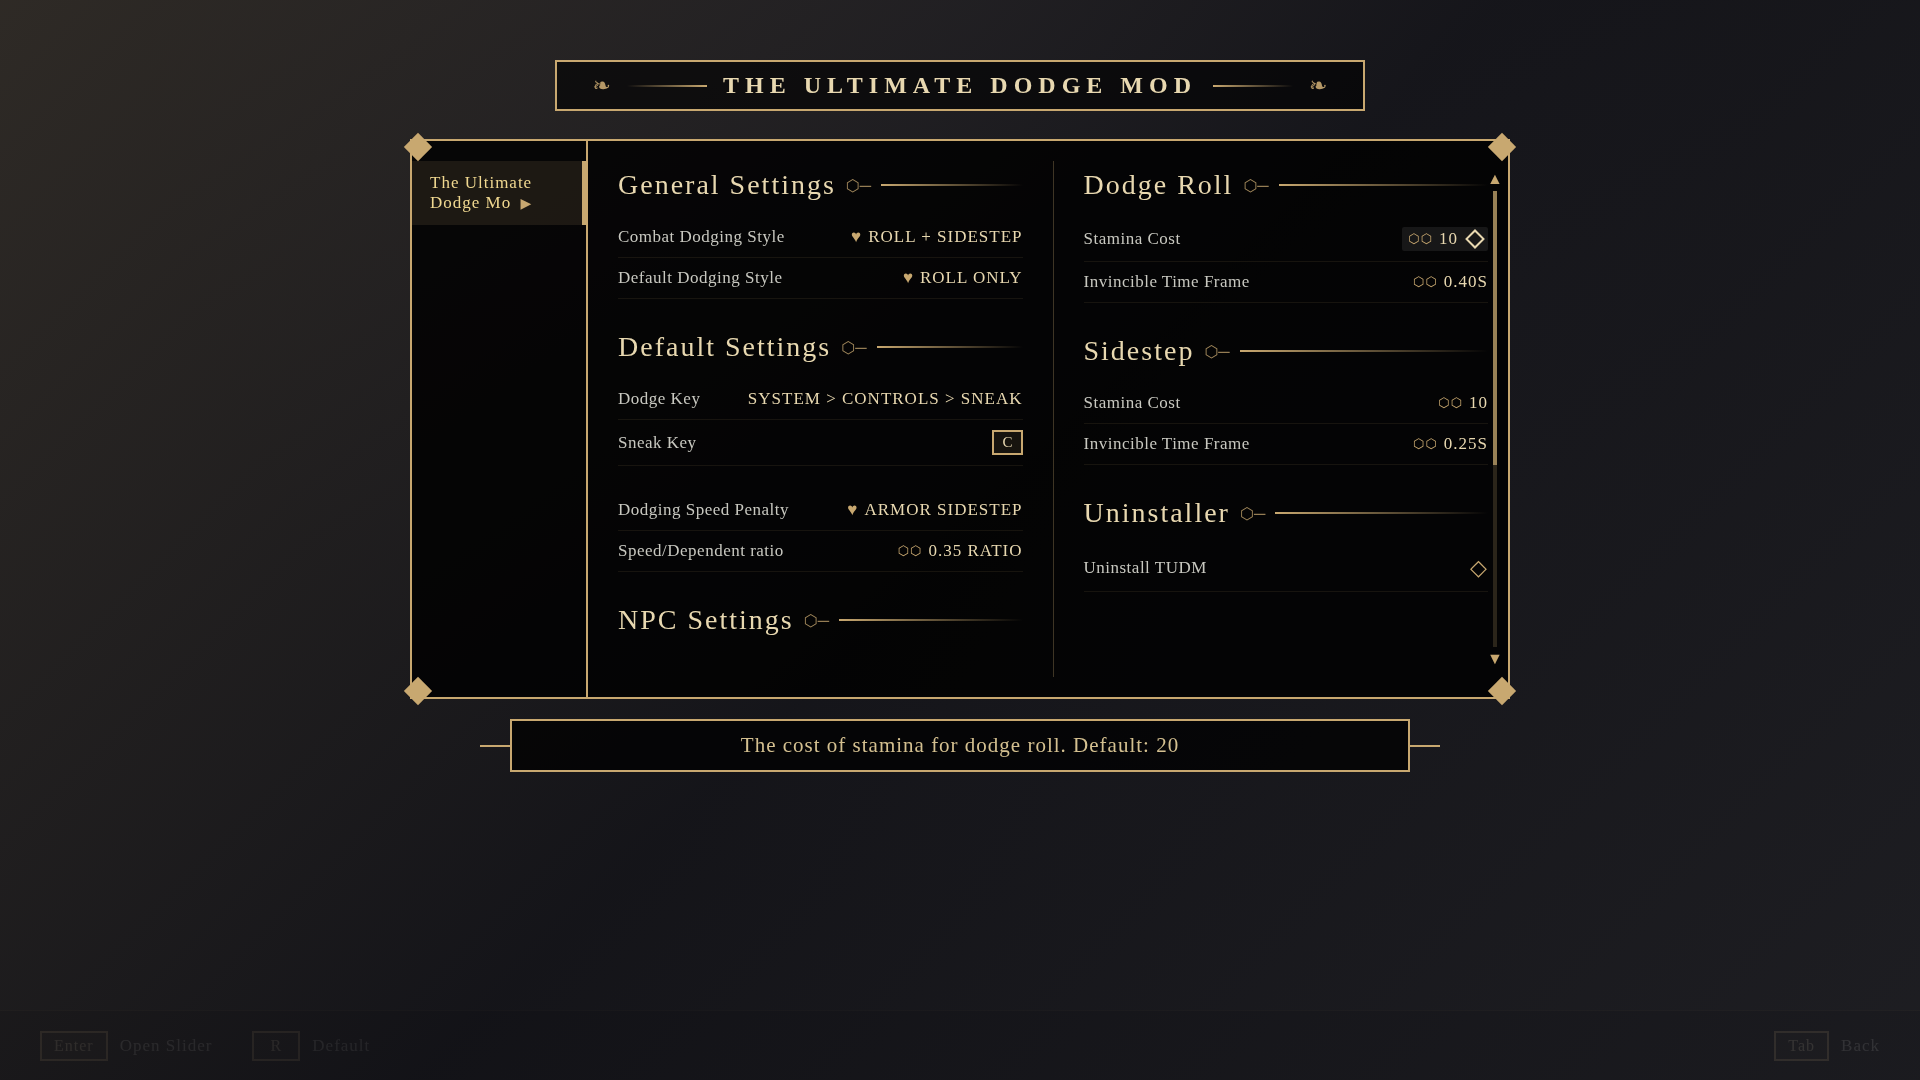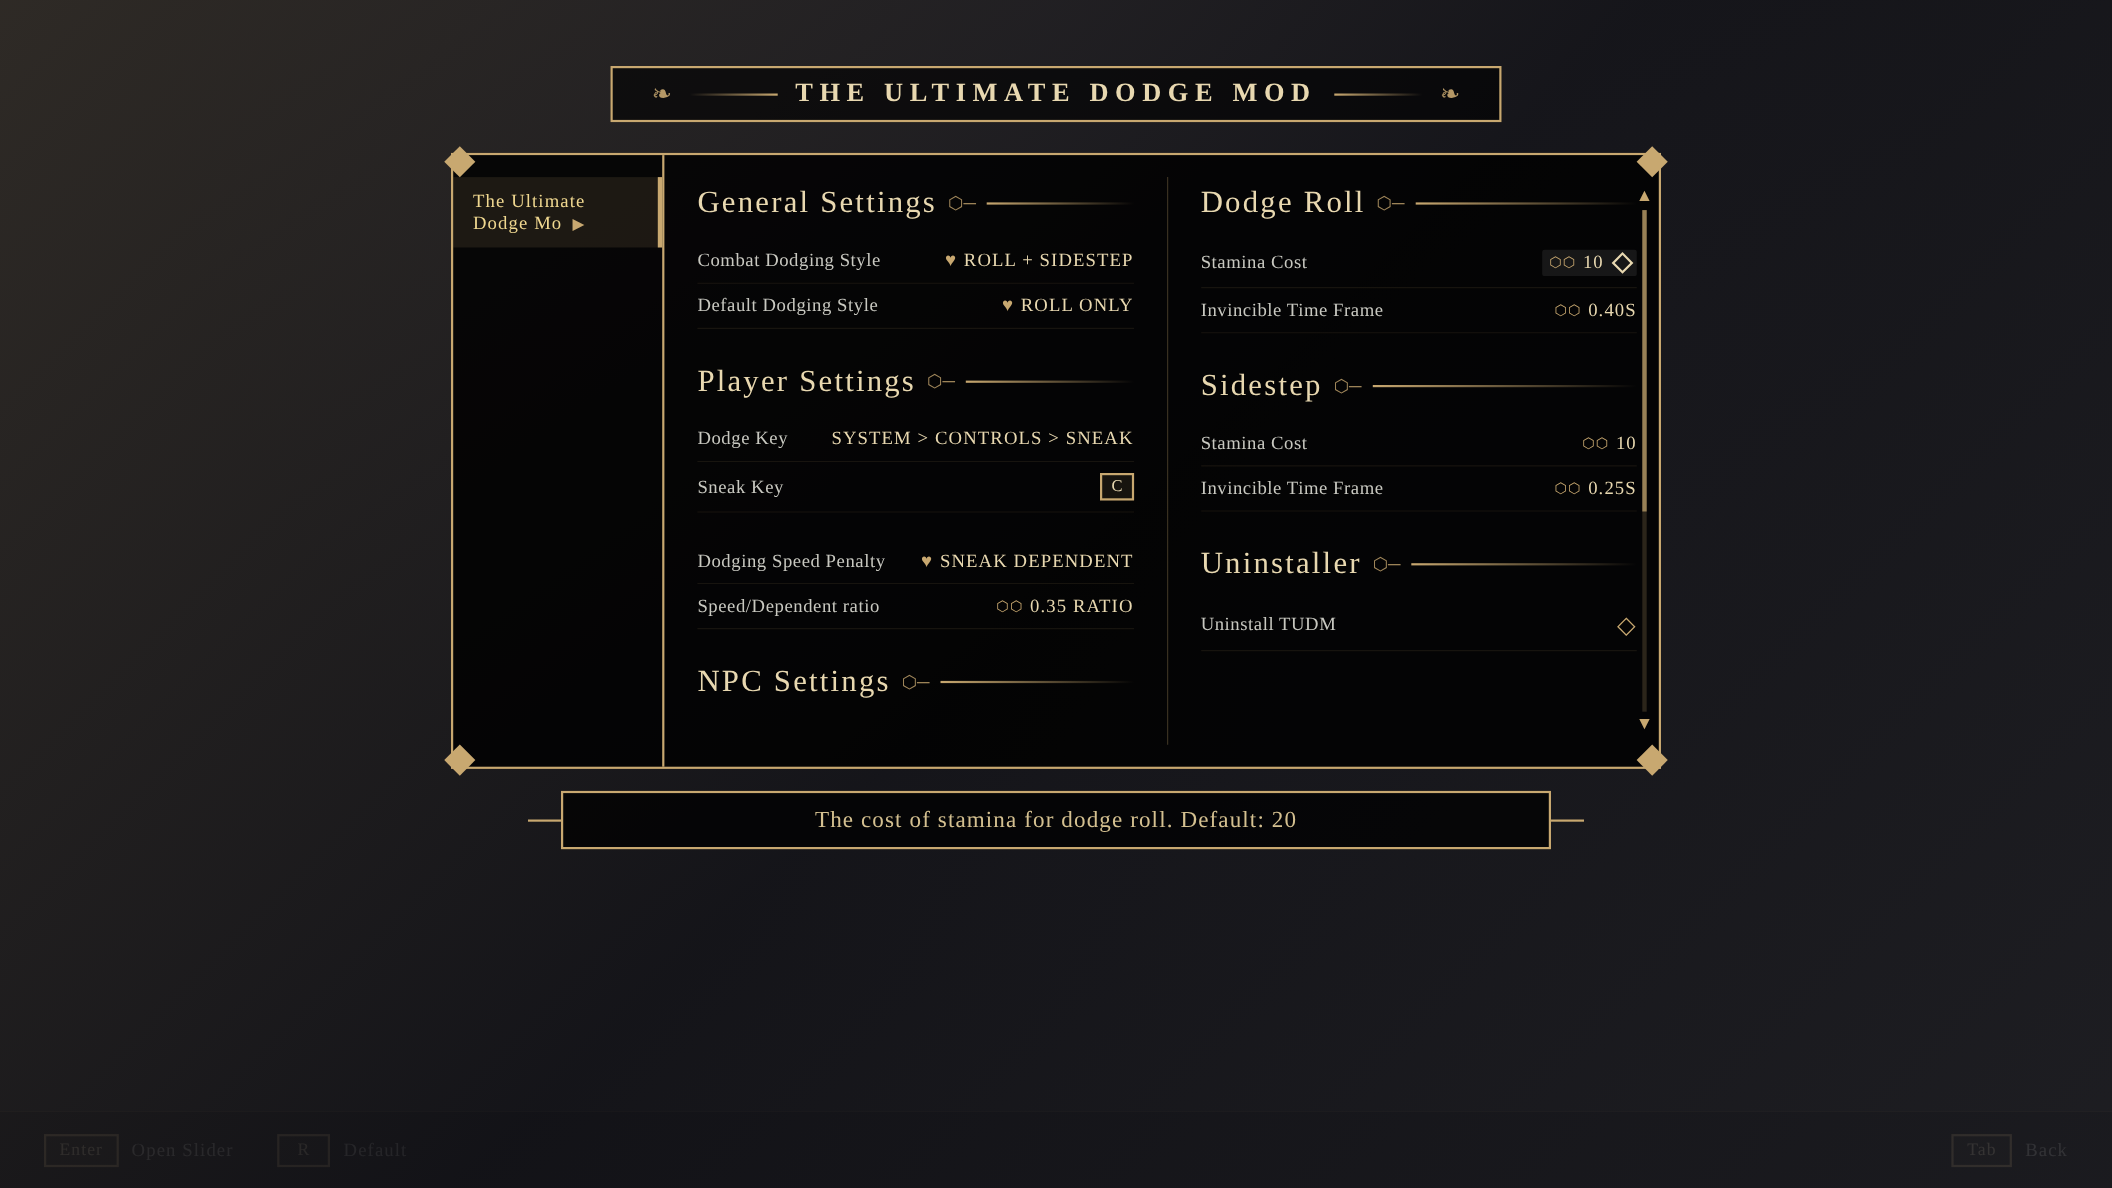--- a/index.html
+++ b/index.html
@@ -99,21 +99,21 @@
       background: #c8a870;
       transform: rotate(45deg);
     }
     .corner-deco-tl { top: -4px; left: -4px; }
     .corner-deco-tr { top: -4px; right: -4px; }
     .corner-deco-bl { bottom: -4px; left: -4px; }
     .corner-deco-br { bottom: -4px; right: -4px; }
 
     
     .sidebar {
-      width: 192px;
+      width: 176px;
       border-right: 2px solid #c8a870;
       padding: 20px 0;
       flex-shrink: 0;
     }
 
     .sidebar-item {
       padding: 12px 18px;
       color: #d4b878;
       font-size: 17px;
       cursor: pointer;
@@ -408,42 +408,42 @@
           <span class="setting-label">Default Dodging Style</span>
           <span class="setting-value">
             <span class="value-bullet">♥</span>
             <span>ROLL ONLY</span>
           </span>
         </div>
 
         <div class="section-spacer"></div>
 
         <div class="section-header">
-          <span class="section-title">Player Settings</span>
+          <span class="section-title">Default Settings</span>
           <span class="section-ornament">⬡─</span>
           <div class="section-line"></div>
         </div>
 
         <div class="setting-row">
           <span class="setting-label">Dodge Key</span>
           <span class="setting-value">SYSTEM &gt; CONTROLS &gt; SNEAK</span>
         </div>
 
         <div class="setting-row">
           <span class="setting-label">Sneak Key</span>
           <span class="key-box">C</span>
         </div>
 
         <div class="section-spacer"></div>
 
         <div class="setting-row">
           <span class="setting-label">Dodging Speed Penalty</span>
           <span class="setting-value">
             <span class="value-bullet">♥</span>
-            <span>SNEAK DEPENDENT</span>
+            <span>ARMOR SIDESTEP</span>
           </span>
         </div>
 
         <div class="setting-row">
           <span class="setting-label">Speed/Dependent ratio</span>
           <span class="setting-value">
             <span class="value-diamond">⬡⬡</span>
             <span>0.35 RATIO</span>
           </span>
         </div>

